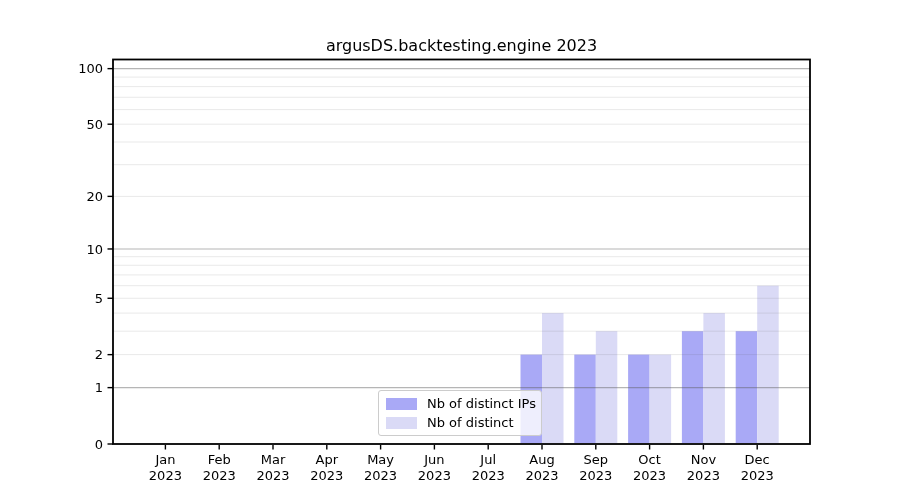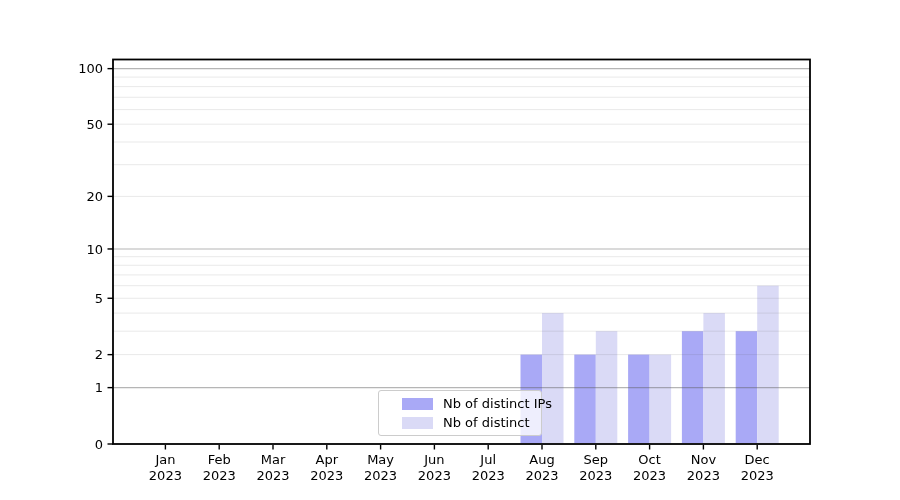--- a/index.html
+++ b/index.html
@@ -46,38 +46,38 @@
     border-radius: 3px;
     padding: 3px 8px 3px 7px;
     display: flex;
     flex-direction: column;
     justify-content: space-around;
   }
   .legend-row {
     display: flex;
     align-items: center;
     height: 19px;
-    margin-left: 16px;
   }
   .legend-swatch {
     width: 31px;
     height: 12px;
     margin-right: 10px;
     flex: 0 0 auto;
   }
   .legend-label {
     font-size: 13px;
     color: #000000;
     white-space: nowrap;
   }
 </style>
 </head>
 <body>
 
 <div class="figure">
+  <div class="chart-title">argusDS.backtesting.engine 2023</div>
 
   <svg class="plot" id="plot" width="900" height="500">
       <rect x="520.5" y="354.6" width="21.5" height="88.4" fill="#a9a9f6"></rect>
       <rect x="574.3" y="354.6" width="21.5" height="88.4" fill="#a9a9f6"></rect>
       <rect x="628.1" y="354.6" width="21.5" height="88.4" fill="#a9a9f6"></rect>
       <rect x="681.9" y="331.2" width="21.5" height="111.8" fill="#a9a9f6"></rect>
       <rect x="735.7" y="331.2" width="21.5" height="111.8" fill="#a9a9f6"></rect>
       <rect x="542.0" y="313.1" width="21.5" height="129.9" fill="#dadaf6"></rect>
       <rect x="595.8" y="331.2" width="21.5" height="111.8" fill="#dadaf6"></rect>
       <rect x="649.6" y="354.6" width="21.5" height="88.4" fill="#dadaf6"></rect>

